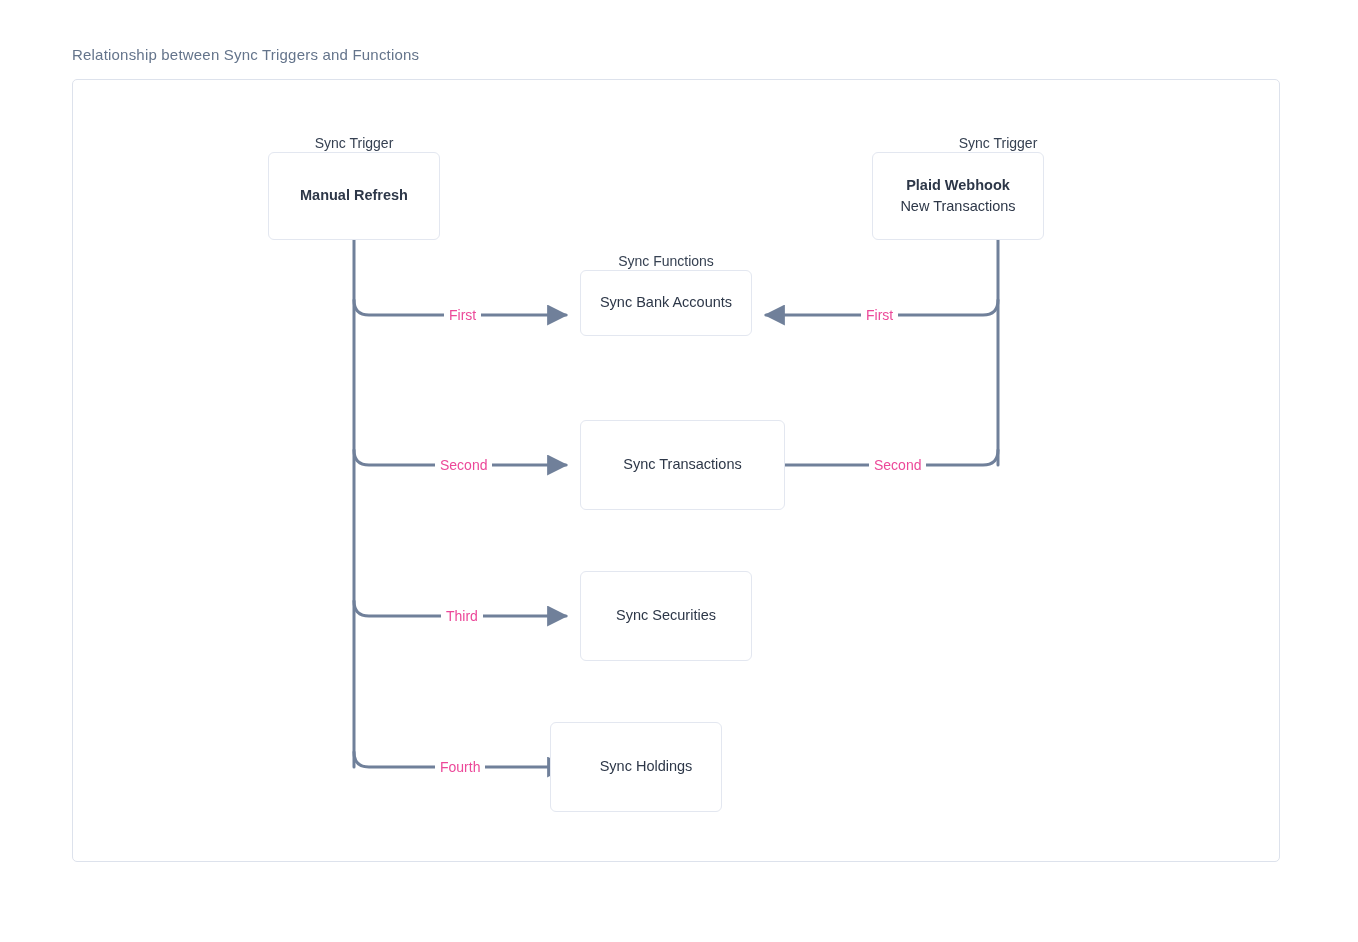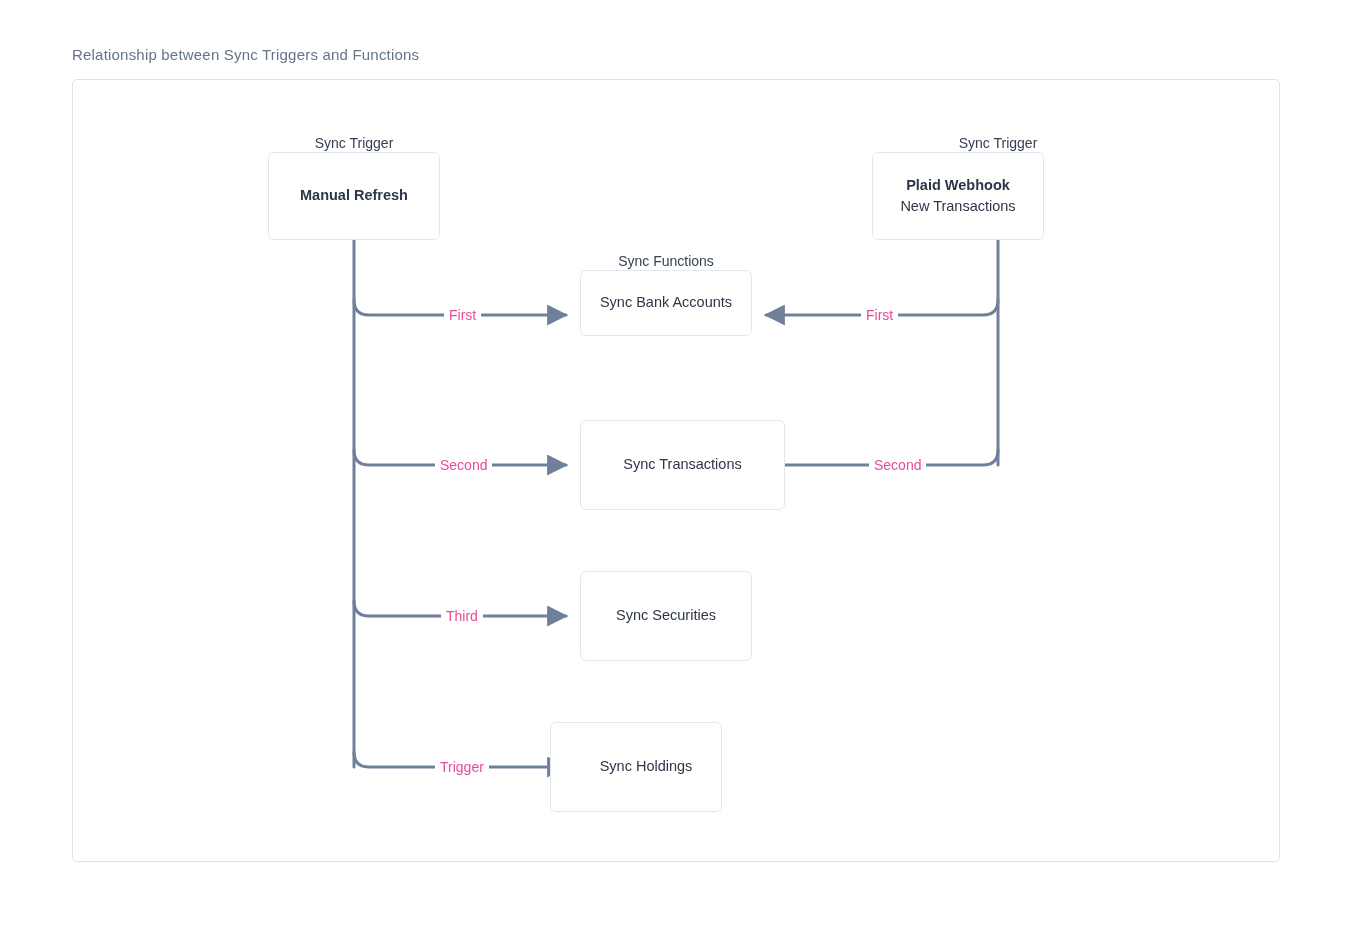--- a/index.html
+++ b/index.html
@@ -146,19 +146,19 @@
   <div class="node" style="left:550px; top:722px; width:172px; height:90px;padding-left:20px;">
     <span class="line-normal">Sync Holdings</span>
   </div>
 
   <div class="edge-label" style="left:444px; top:308px;">First</div>
 
   <div class="edge-label" style="left:435px; top:458px;">Second</div>
 
   <div class="edge-label" style="left:441px; top:609px;">Third</div>
 
-  <div class="edge-label" style="left:435px; top:760px;">Trigger</div>
+  <div class="edge-label" style="left:435px; top:760px;">Fourth</div>
 
   <div class="edge-label" style="left:861px; top:308px;">First</div>
 
   <div class="edge-label" style="left:869px; top:458px;">Second</div>
 
 </div>
 
 </body></html>

